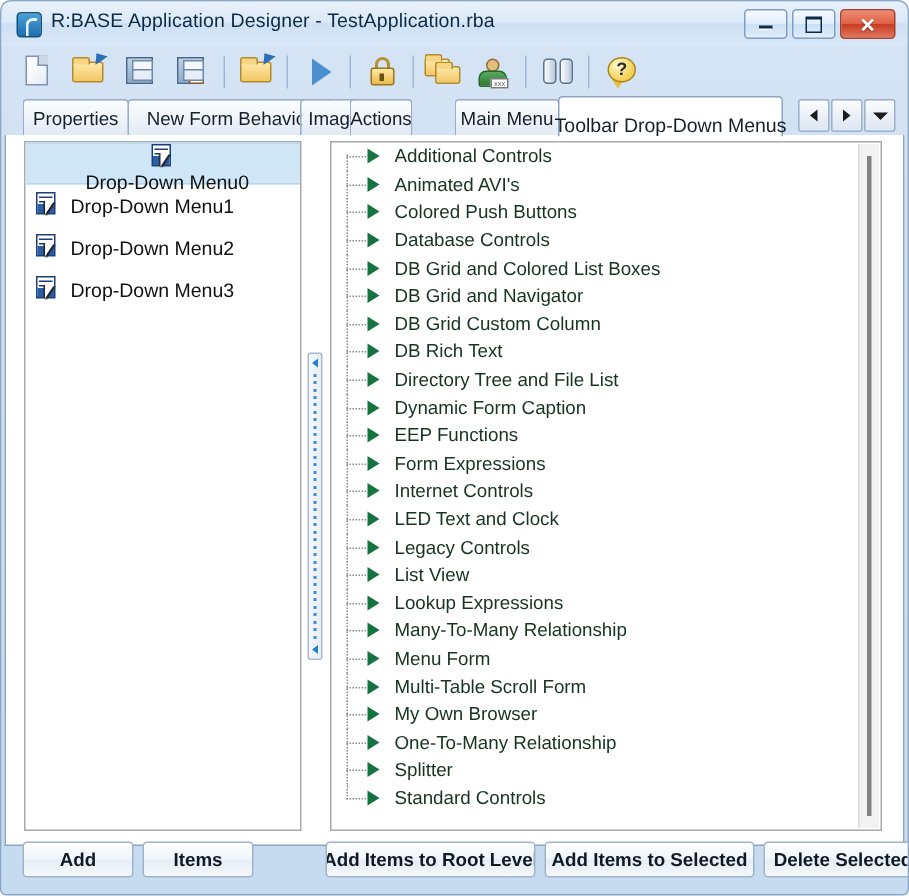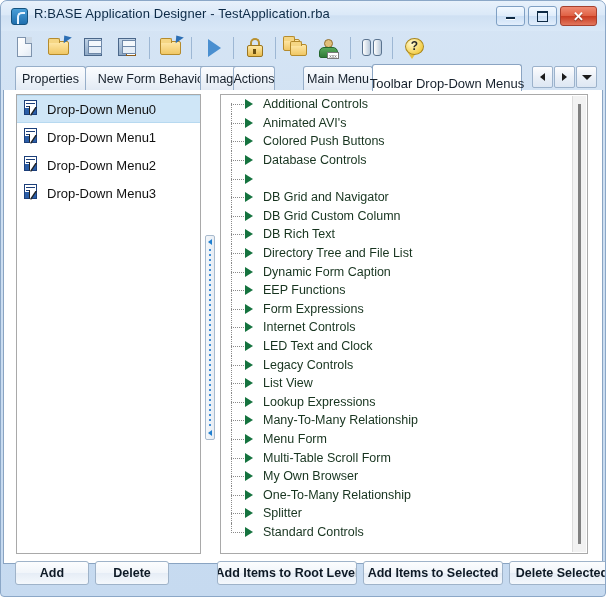--- a/index.html
+++ b/index.html
@@ -272,20 +272,21 @@
     height: 28px;
     display: flex; align-items: center;
     padding-left: 6px;
     font-size: 13px;
     color: #111111;
   }
   .menu-row.selected {
     background: #cfe6f7;
     border-top: 1px solid #b7d9f0;
     border-bottom: 1px solid #b7d9f0;
+    flex-direction: column;
   }
   .menu-icon {
     position: relative;
     width: 18px; height: 18px;
     margin-right: 6px;
     flex: 0 0 18px;
   }
   .menu-icon .mi-sheet {
     position: absolute; left: 1px; top: 0;
     width: 13px; height: 15px;
@@ -603,20 +604,21 @@
             <span class="tree-label">Colored Push Buttons</span>
           </div>
           <div class="tree-row">
             <div class="tree-dash"></div>
             <div class="tree-tri"></div>
             <span class="tree-label">Database Controls</span>
           </div>
           <div class="tree-row">
             <div class="tree-dash"></div>
             <div class="tree-tri"></div>
+            <span class="tree-label">DB Grid and Colored List Boxes</span>
           </div>
           <div class="tree-row">
             <div class="tree-dash"></div>
             <div class="tree-tri"></div>
             <span class="tree-label">DB Grid and Navigator</span>
           </div>
           <div class="tree-row">
             <div class="tree-dash"></div>
             <div class="tree-tri"></div>
             <span class="tree-label">DB Grid Custom Column</span>
@@ -707,18 +709,18 @@
             <span class="tree-label">Standard Controls</span>
           </div>
         </div>
       <div id="tree-sb">
         <div id="tree-sb-thumb"></div>
       </div>
     </div>
   </div>
 
   <div class="btn" id="btn-add">Add</div>
-  <div class="btn" id="btn-delete">Delete</div>
+  <div class="btn" id="btn-delete">Items</div>
   <div class="btn" id="btn-add-root">Add Items to Root Level</div>
   <div class="btn" id="btn-add-sel">Add Items to Selected</div>
   <div class="btn" id="btn-del-sel">Delete Selected</div>
 
 </div>
 
 </body></html>

